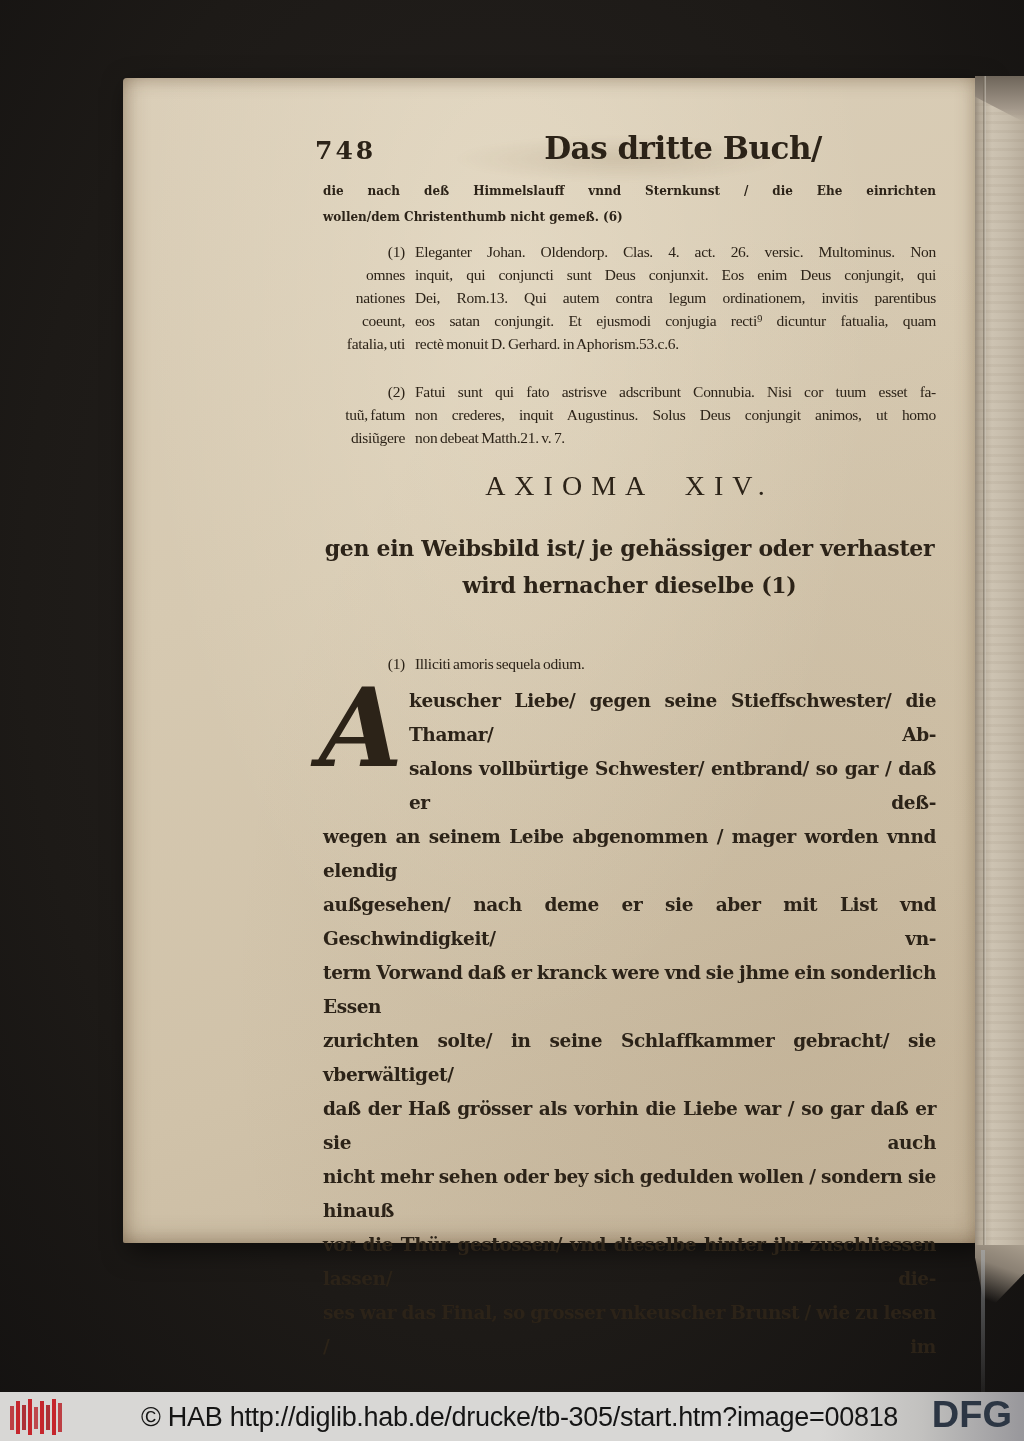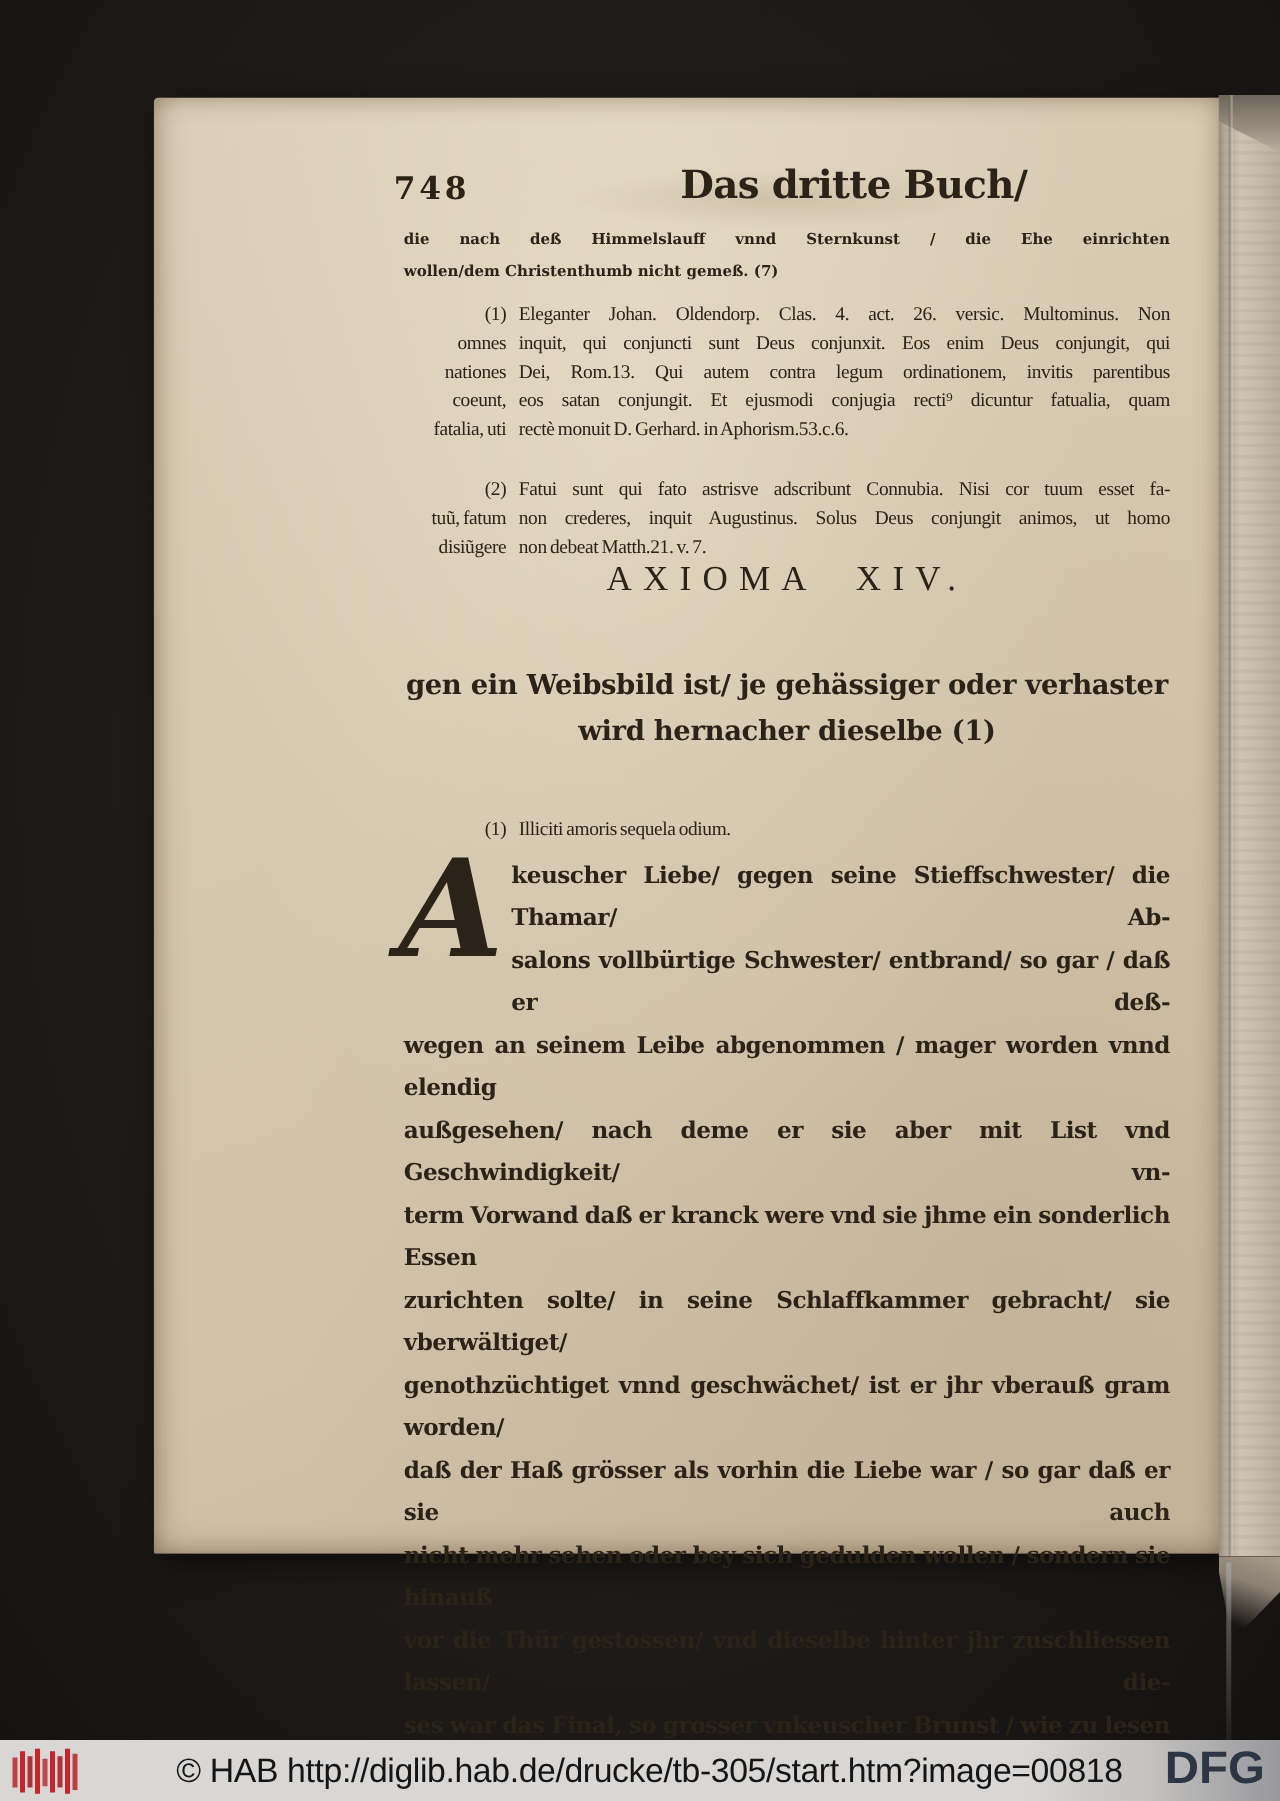--- a/index.html
+++ b/index.html
@@ -35,21 +35,21 @@
   .col{position:absolute;left:200px;width:613px;}
   .intro{top:100px;font-size:12px;font-weight:bold;line-height:26px;}
   .jl{text-align:justify;text-align-last:justify;}
   
   .notes{font-family:"Liberation Serif", serif;font-size:15.5px;letter-spacing:-.3px;
     word-spacing:-1px;line-height:23px;}
   .n1{top:162px;} .n2{top:302px;}
   .nrow{display:flex;}
   .nmargin{flex:0 0 92px;padding-right:10px;text-align:right;box-sizing:border-box;}
   .ntext{flex:1 1 auto;min-width:0;}
-  .axioma{top:370px;text-align:center;font-family:"Liberation Serif", serif;
+  .axioma{top:392px;text-align:center;font-family:"Liberation Serif", serif;
     font-size:28px;letter-spacing:9px;word-spacing:16px;}
   .gtitle{top:452px;text-align:center;font-size:22px;font-weight:bold;line-height:37px;letter-spacing:-.3px;}
   .anote{top:574px;}
   
   .bodytext{top:606px;font-size:18.5px;font-weight:bold;line-height:34px;
     letter-spacing:-.4px;word-spacing:-1px;position:absolute;}
   .bl{min-height:34px;}
   .pad{padding-left:86px;}
   .dropcap{position:absolute;left:-4px;top:-10px;font-size:108px;line-height:1;
     font-style:italic;font-weight:bold;font-family:"DejaVu Serif", serif;}
@@ -93,21 +93,21 @@
 <div class="stage">
 
   <div class="page">
     <div class="stain"></div>
 
     <div class="pagenum">748</div>
     <div class="runhead">Das dritte Buch/</div>
 
     <div class="col intro" style="position:absolute;">
       <div class="jl">die nach deß Himmelslauff vnnd Sternkunst / die Ehe einrichten</div>
-      <div>wollen/dem Christenthumb nicht gemeß. (7)</div>
+      <div>wollen/dem Christenthumb nicht gemeß. (6)</div>
     </div>
 
     <div class="col notes n1" style="position:absolute;">
       <div class="nrow">
         <span class="nmargin">(1)</span>
         <span class="ntext jl">Eleganter Johan. Oldendorp. Clas. 4. act. 26. versic. Multominus. Non</span>
       </div>
       <div class="nrow">
         <span class="nmargin">omnes</span>
         <span class="ntext jl">inquit, qui conjuncti sunt Deus conjunxit. Eos enim Deus conjungit, qui</span>
@@ -156,21 +156,20 @@
     </div>
 
     <div class="col bodytext">
       <span class="dropcap">A</span>
       <div class="bl pad jl">keuscher Liebe/ gegen seine Stieffschwester/ die Thamar/ Ab-</div>
       <div class="bl pad jl">salons vollbürtige Schwester/ entbrand/ so gar / daß er deß-</div>
       <div class="bl jl">wegen an seinem Leibe abgenommen / mager worden vnnd elendig</div>
       <div class="bl jl">außgesehen/ nach deme er sie aber mit List vnd Geschwindigkeit/ vn-</div>
       <div class="bl jl">term Vorwand daß er kranck were vnd sie jhme ein sonderlich Essen</div>
       <div class="bl jl">zurichten solte/ in seine Schlaffkammer gebracht/ sie vberwältiget/</div>
-      <div class="bl jl">genothzüchtiget vnnd geschwächet/ ist er jhr vberauß gram worden/</div>
       <div class="bl jl">daß der Haß grösser als vorhin die Liebe war / so gar daß er sie auch</div>
       <div class="bl jl">nicht mehr sehen oder bey sich gedulden wollen / sondern sie hinauß</div>
       <div class="bl jl">vor die Thür gestossen/ vnd dieselbe hinter jhr zuschliessen lassen/ die-</div>
       <div class="bl jl">ses war das Final, so grosser vnkeuscher Brunst / wie zu lesen / im</div>
 
     </div>
   </div>
 
   <div class="edge">
     <div class="edge-cap"></div>

